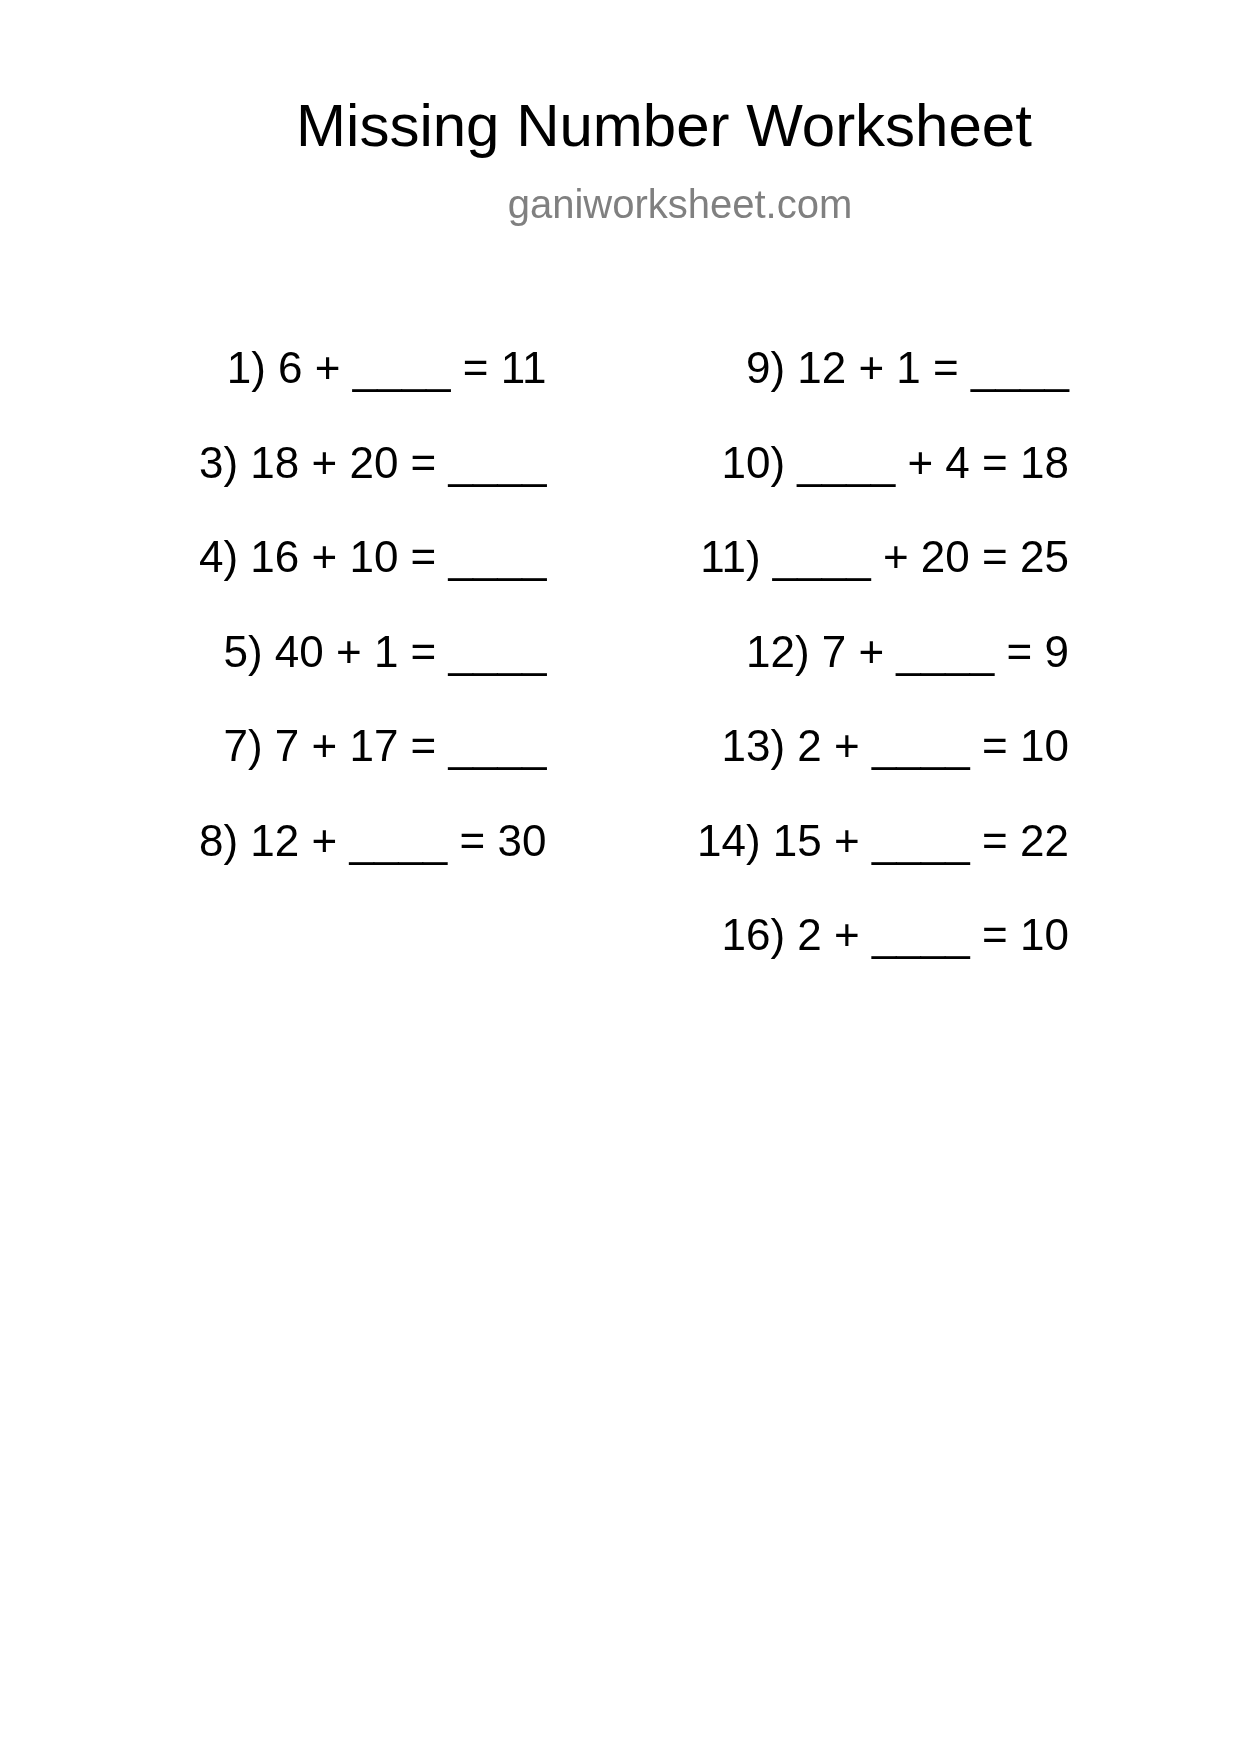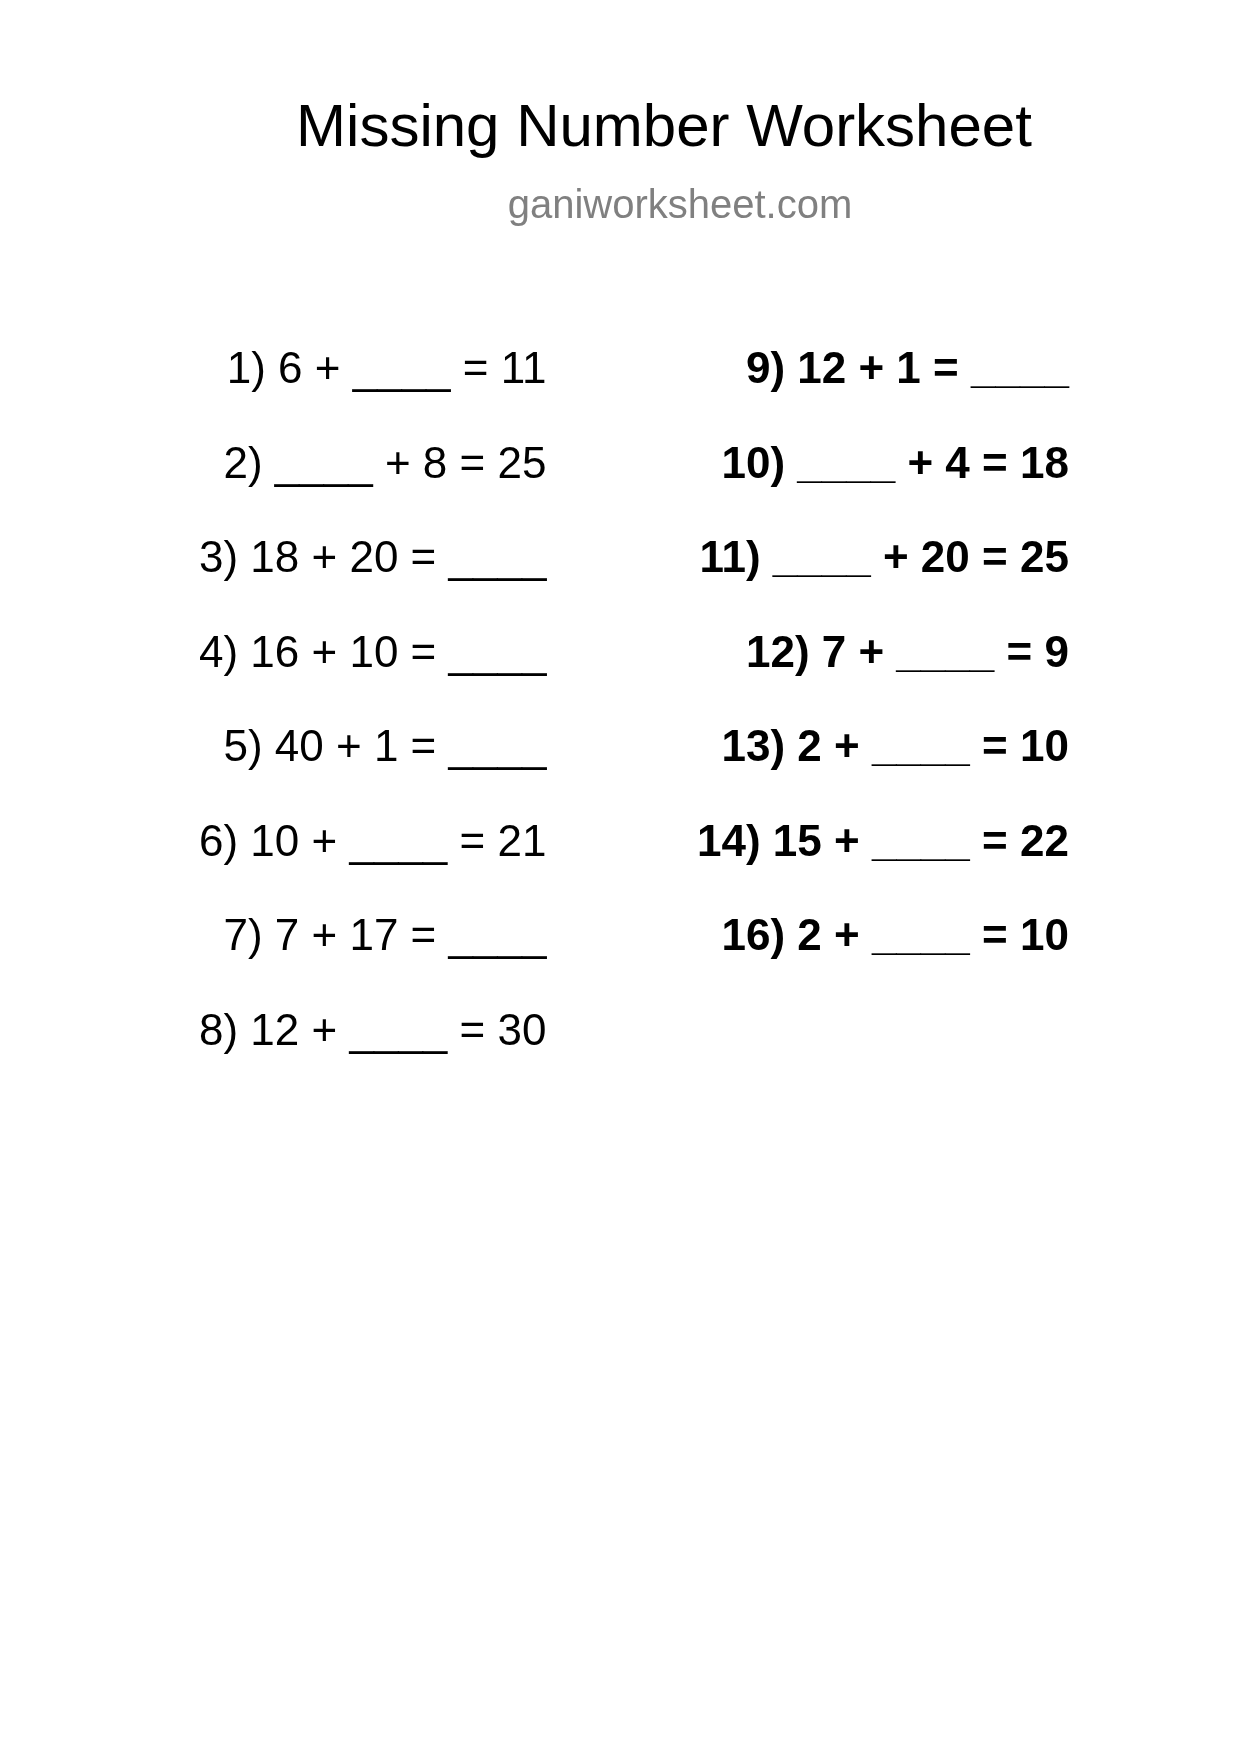--- a/index.html
+++ b/index.html
@@ -37,42 +37,40 @@
       color: #808080;
       padding-left: 120px;
       box-sizing: border-box;
     }
     .column {
       position: absolute;
       top: 346px;
       text-align: right;
     }
     .col-left { left: 199px; }
-    .col-right { left: 697px; font-weight: bold; }
+    .col-right { left: 697px; }
     .problem {
       font-size: 44px;
       line-height: 44px;
       height: 44px;
       margin-bottom: 50.5px;
       white-space: pre;
     }
   </style>
 </head>
 <body>
 
 <div class="title">Missing Number Worksheet</div>
 <div class="subtitle">ganiworksheet.com</div>
 
 <div class="column col-left">
   <div class="problem">1) 6 + ____ = 11</div>
-  <div class="problem">2) ____ + 8 = 25</div>
   <div class="problem">3) 18 + 20 = ____</div>
   <div class="problem">4) 16 + 10 = ____</div>
   <div class="problem">5) 40 + 1 = ____</div>
-  <div class="problem">6) 10 + ____ = 21</div>
   <div class="problem">7) 7 + 17 = ____</div>
   <div class="problem">8) 12 + ____ = 30</div>
 </div>
 
 <div class="column col-right">
   <div class="problem">9) 12 + 1 = ____</div>
   <div class="problem">10) ____ + 4 = 18</div>
   <div class="problem">11) ____ + 20 = 25</div>
   <div class="problem">12) 7 + ____ = 9</div>
   <div class="problem">13) 2 + ____ = 10</div>

